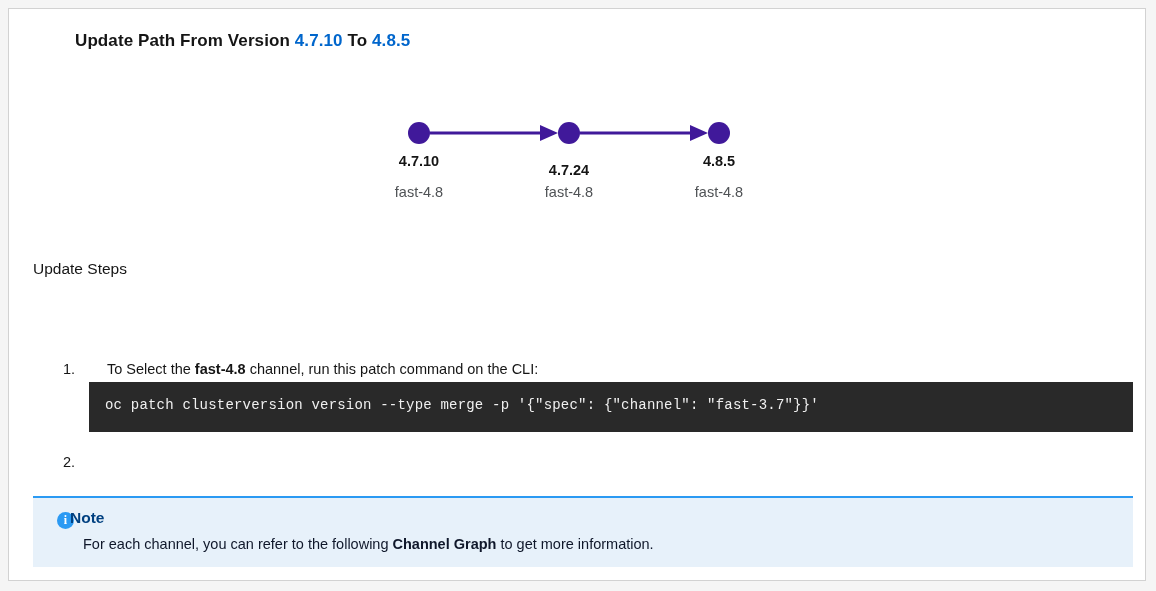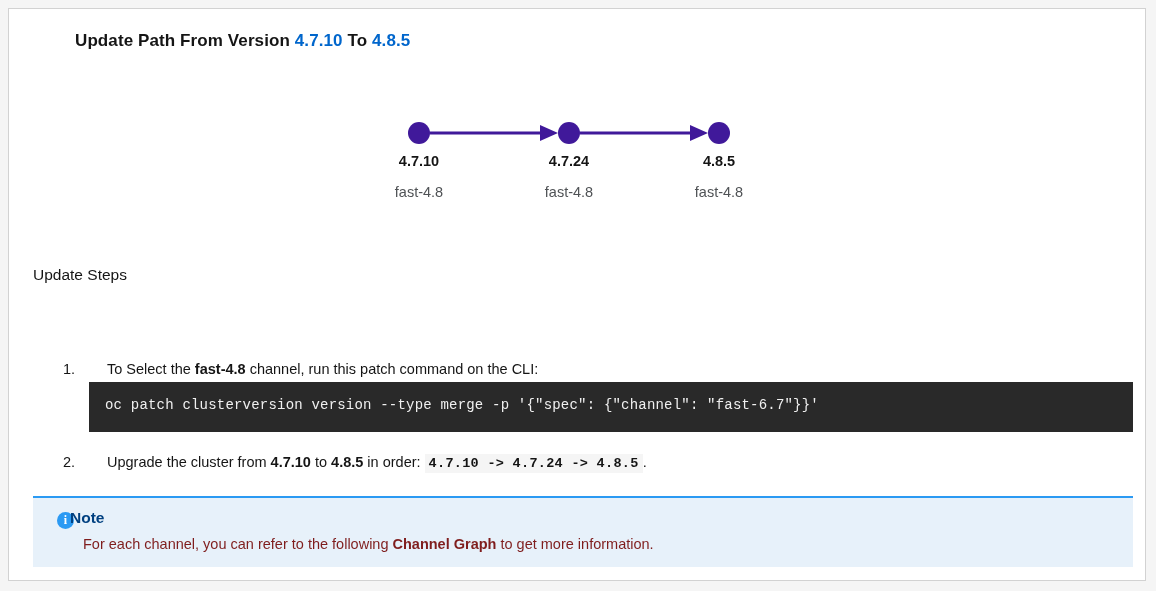--- a/index.html
+++ b/index.html
@@ -83,41 +83,41 @@
   .glabel {
     position: absolute;
     top: 44px;
     width: 140px;
     text-align: center;
     font-size: 14.5px;
     font-weight: 700;
     color: #151515;
   }
   .glabel.n0 { left: -49px; }
-  .glabel.n1 { left: 101px; }
+  .glabel.n1 { left: 101px; margin-top: 9px; }
   .glabel.n2 { left: 251px; }
 
   .gchannel {
     position: absolute;
     top: 75px;
     width: 140px;
     text-align: center;
     font-size: 14.5px;
     font-weight: 400;
     color: #4f5255;
   }
   .gchannel.n0 { left: -49px; }
   .gchannel.n1 { left: 101px; }
   .gchannel.n2 { left: 251px; }
 
   
   .steps-heading {
     position: absolute;
     left: 24px;
-    top: 257px;
+    top: 251px;
     font-size: 15.5px;
     font-weight: 400;
     color: #151515;
   }
 
   .tabs {
     position: absolute;
     left: 24px;
     top: 294px;
     width: 1092px;
@@ -248,21 +248,21 @@
     top: 11px;
     font-size: 15.5px;
     font-weight: 700;
     color: #004080;
   }
   .note-body {
     position: absolute;
     left: 50px;
     top: 38px;
     font-size: 14.5px;
-    color: #7f1d1d;
+    color: #0f172a;
   }
   .note-body b { font-weight: 700; }
 </style>
 </head>
 <body>
 
 <div class="card">
 
   <div class="path-title">
     <span>Update Path From Version</span>
@@ -296,27 +296,24 @@
 
   <div class="steps-heading">Update Steps</div>
 
 
   <div class="step-num step1-num">1.</div>
   <div class="step step1-text">
     <span>To Select the </span><b>fast-4.8</b><span> channel, run this patch command on the CLI:</span>
   </div>
 
   <div class="code-block">
-    <code>oc patch clusterversion version --type merge -p '{"spec": {"channel": "fast-6.7"}}'</code>
+    <code>oc patch clusterversion version --type merge -p '{"spec": {"channel": "fast-3.7"}}'</code>
   </div>
 
   <div class="step-num step2-num">2.</div>
-  <div class="step step2-text">
-    <span>Upgrade the cluster from </span><b>4.7.10</b><span> to </span><b>4.8.5</b><span> in order: </span><span class="inline-code">4.7.10 -&gt; 4.7.24 -&gt; 4.8.5</span><span>.</span>
-  </div>
 
   <div class="note-alert">
     <div class="note-icon">i</div>
     <div class="note-title">Note</div>
     <div class="note-body">
       <span>For each channel, you can refer to the following </span><b>Channel Graph</b><span> to get more information.</span>
     </div>
   </div>
 
 </div>

